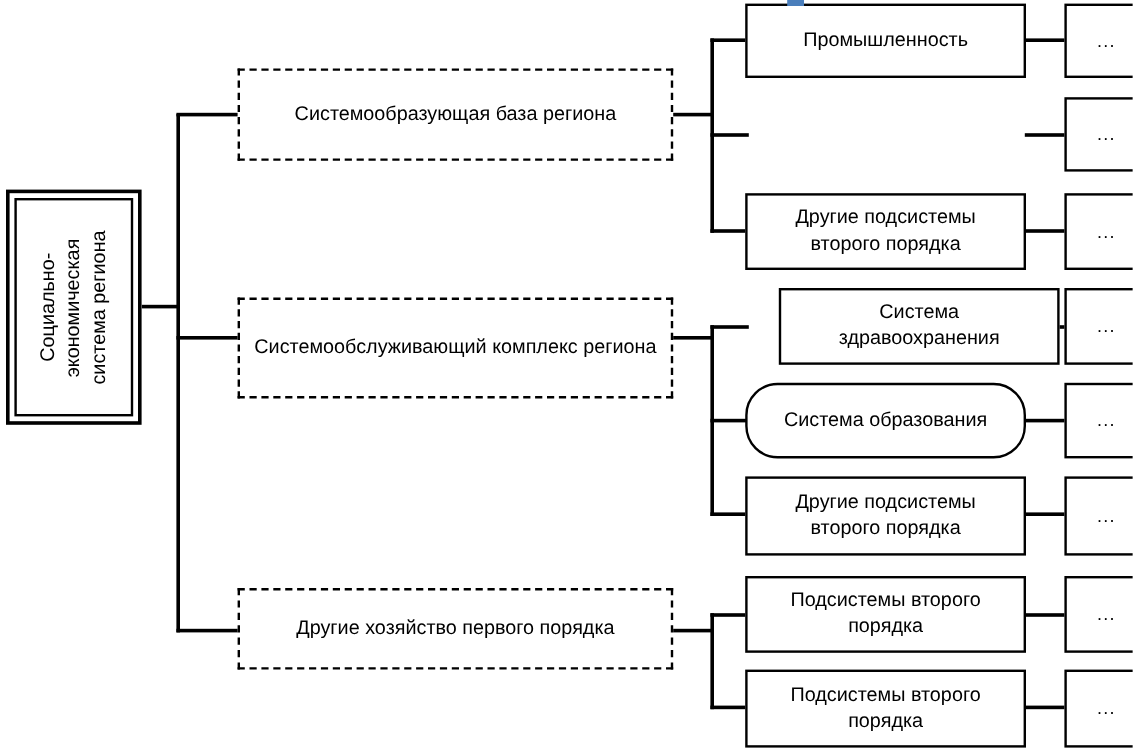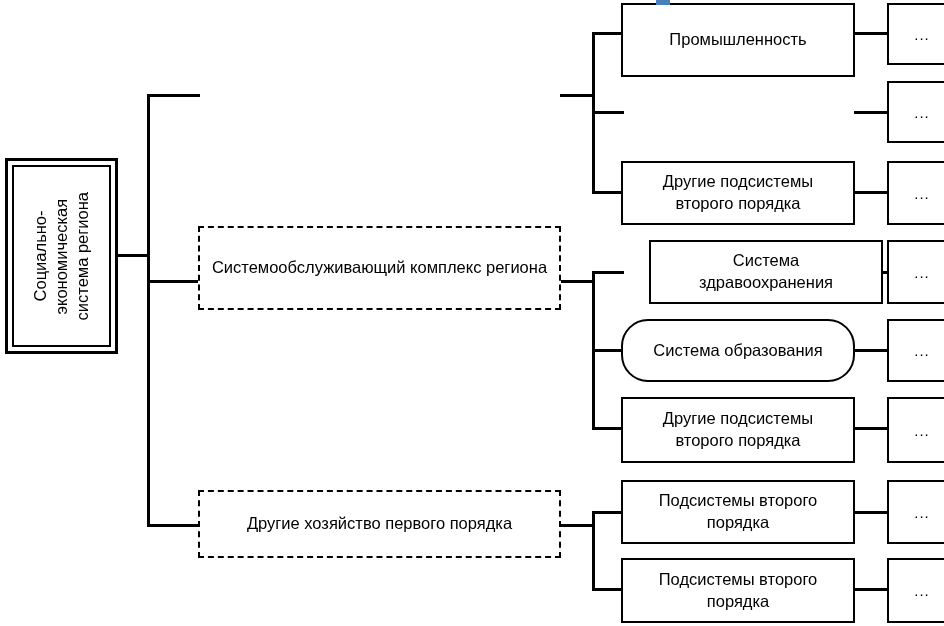--- a/index.html
+++ b/index.html
@@ -155,30 +155,33 @@
   <div class="conn" style="left:854px; top:588px; width:34px; height:3px;"></div>
 
   <div class="root-node">
     <div class="root-inner">
       <div class="root-text">Социально-
 экономическая
 система региона</div>
     </div>
   </div>
 
-
-  <div class="dash-node" style="left:198px; top:226px; width:363px; height:84px;">
+  <div class="dash-node" style="left:198px; top:57px; width:363px; height:77px;">
+    <span>Системообразующая база региона</span>
+  </div>
+
+  <div class="dash-node" style="left:198px; top:248px; width:363px; height:84px;">
     <span>Системообслуживающий комплекс региона</span>
   </div>
 
   <div class="dash-node" style="left:198px; top:490px; width:363px; height:68px;">
     <span>Другие хозяйство первого порядка</span>
   </div>
 
-  <div class="solid-node" style="left:621px; top:3px; width:234px; height:74px;">Промышленность</div>
+  <div class="solid-node" style="left:621px; top:3px; width:234px; height:62px;">Промышленность</div>
 
 
   <div class="solid-node" style="left:621px; top:161px; width:234px; height:64px;">Другие подсистемы
 второго порядка</div>
 
   <div class="solid-node" style="left:621px; top:240px; width:234px; height:64px;margin-left:28px;">Система
 здравоохранения</div>
 
   <div class="solid-node" style="left:621px; top:319px; width:234px; height:63px;border-radius:27px;">Система образования</div>
 

